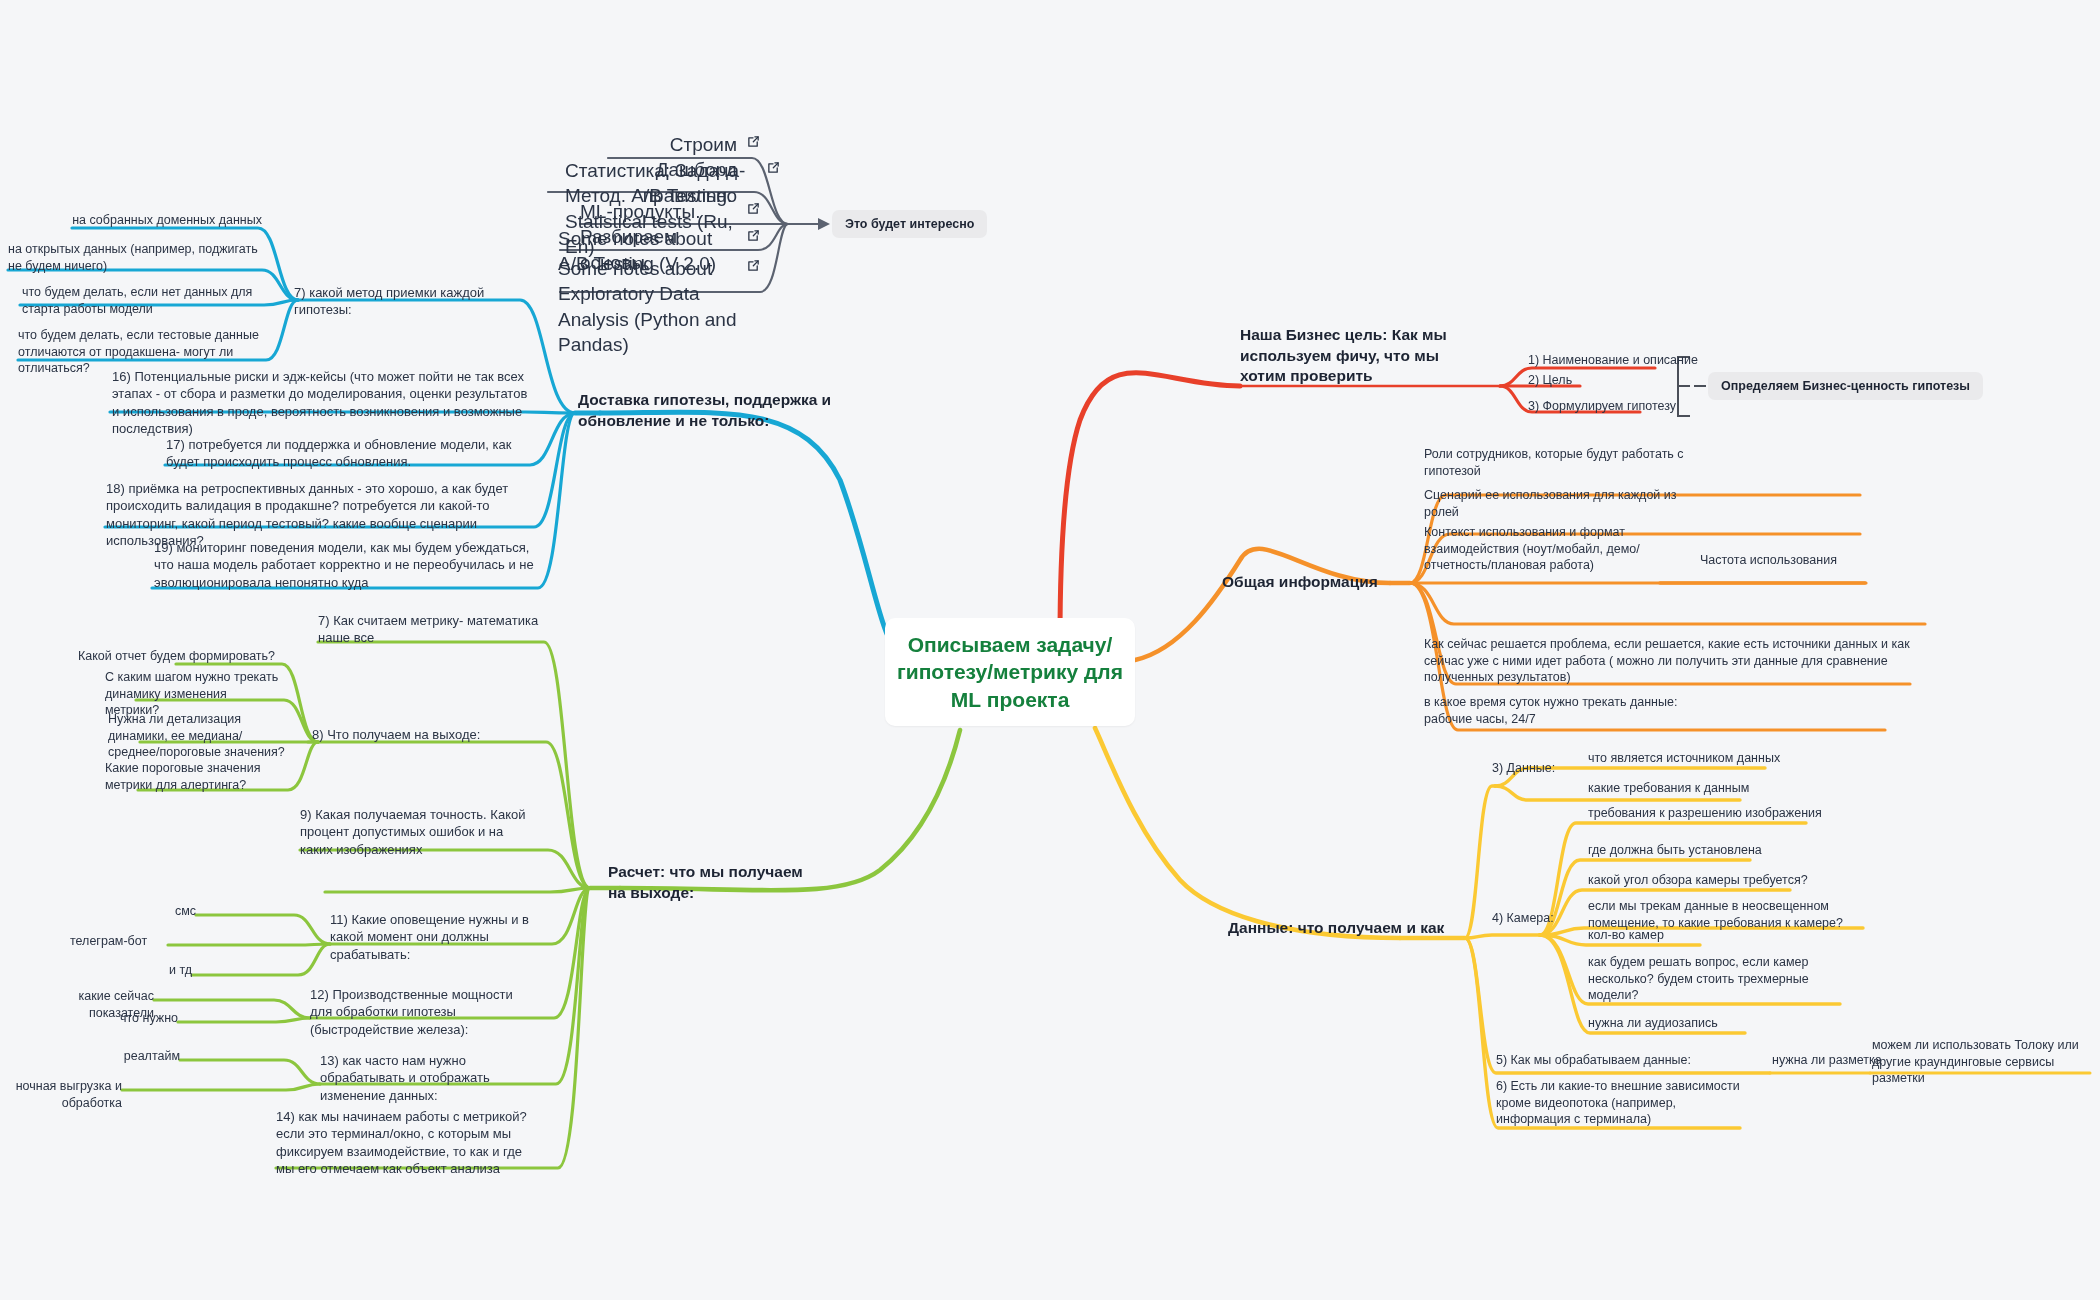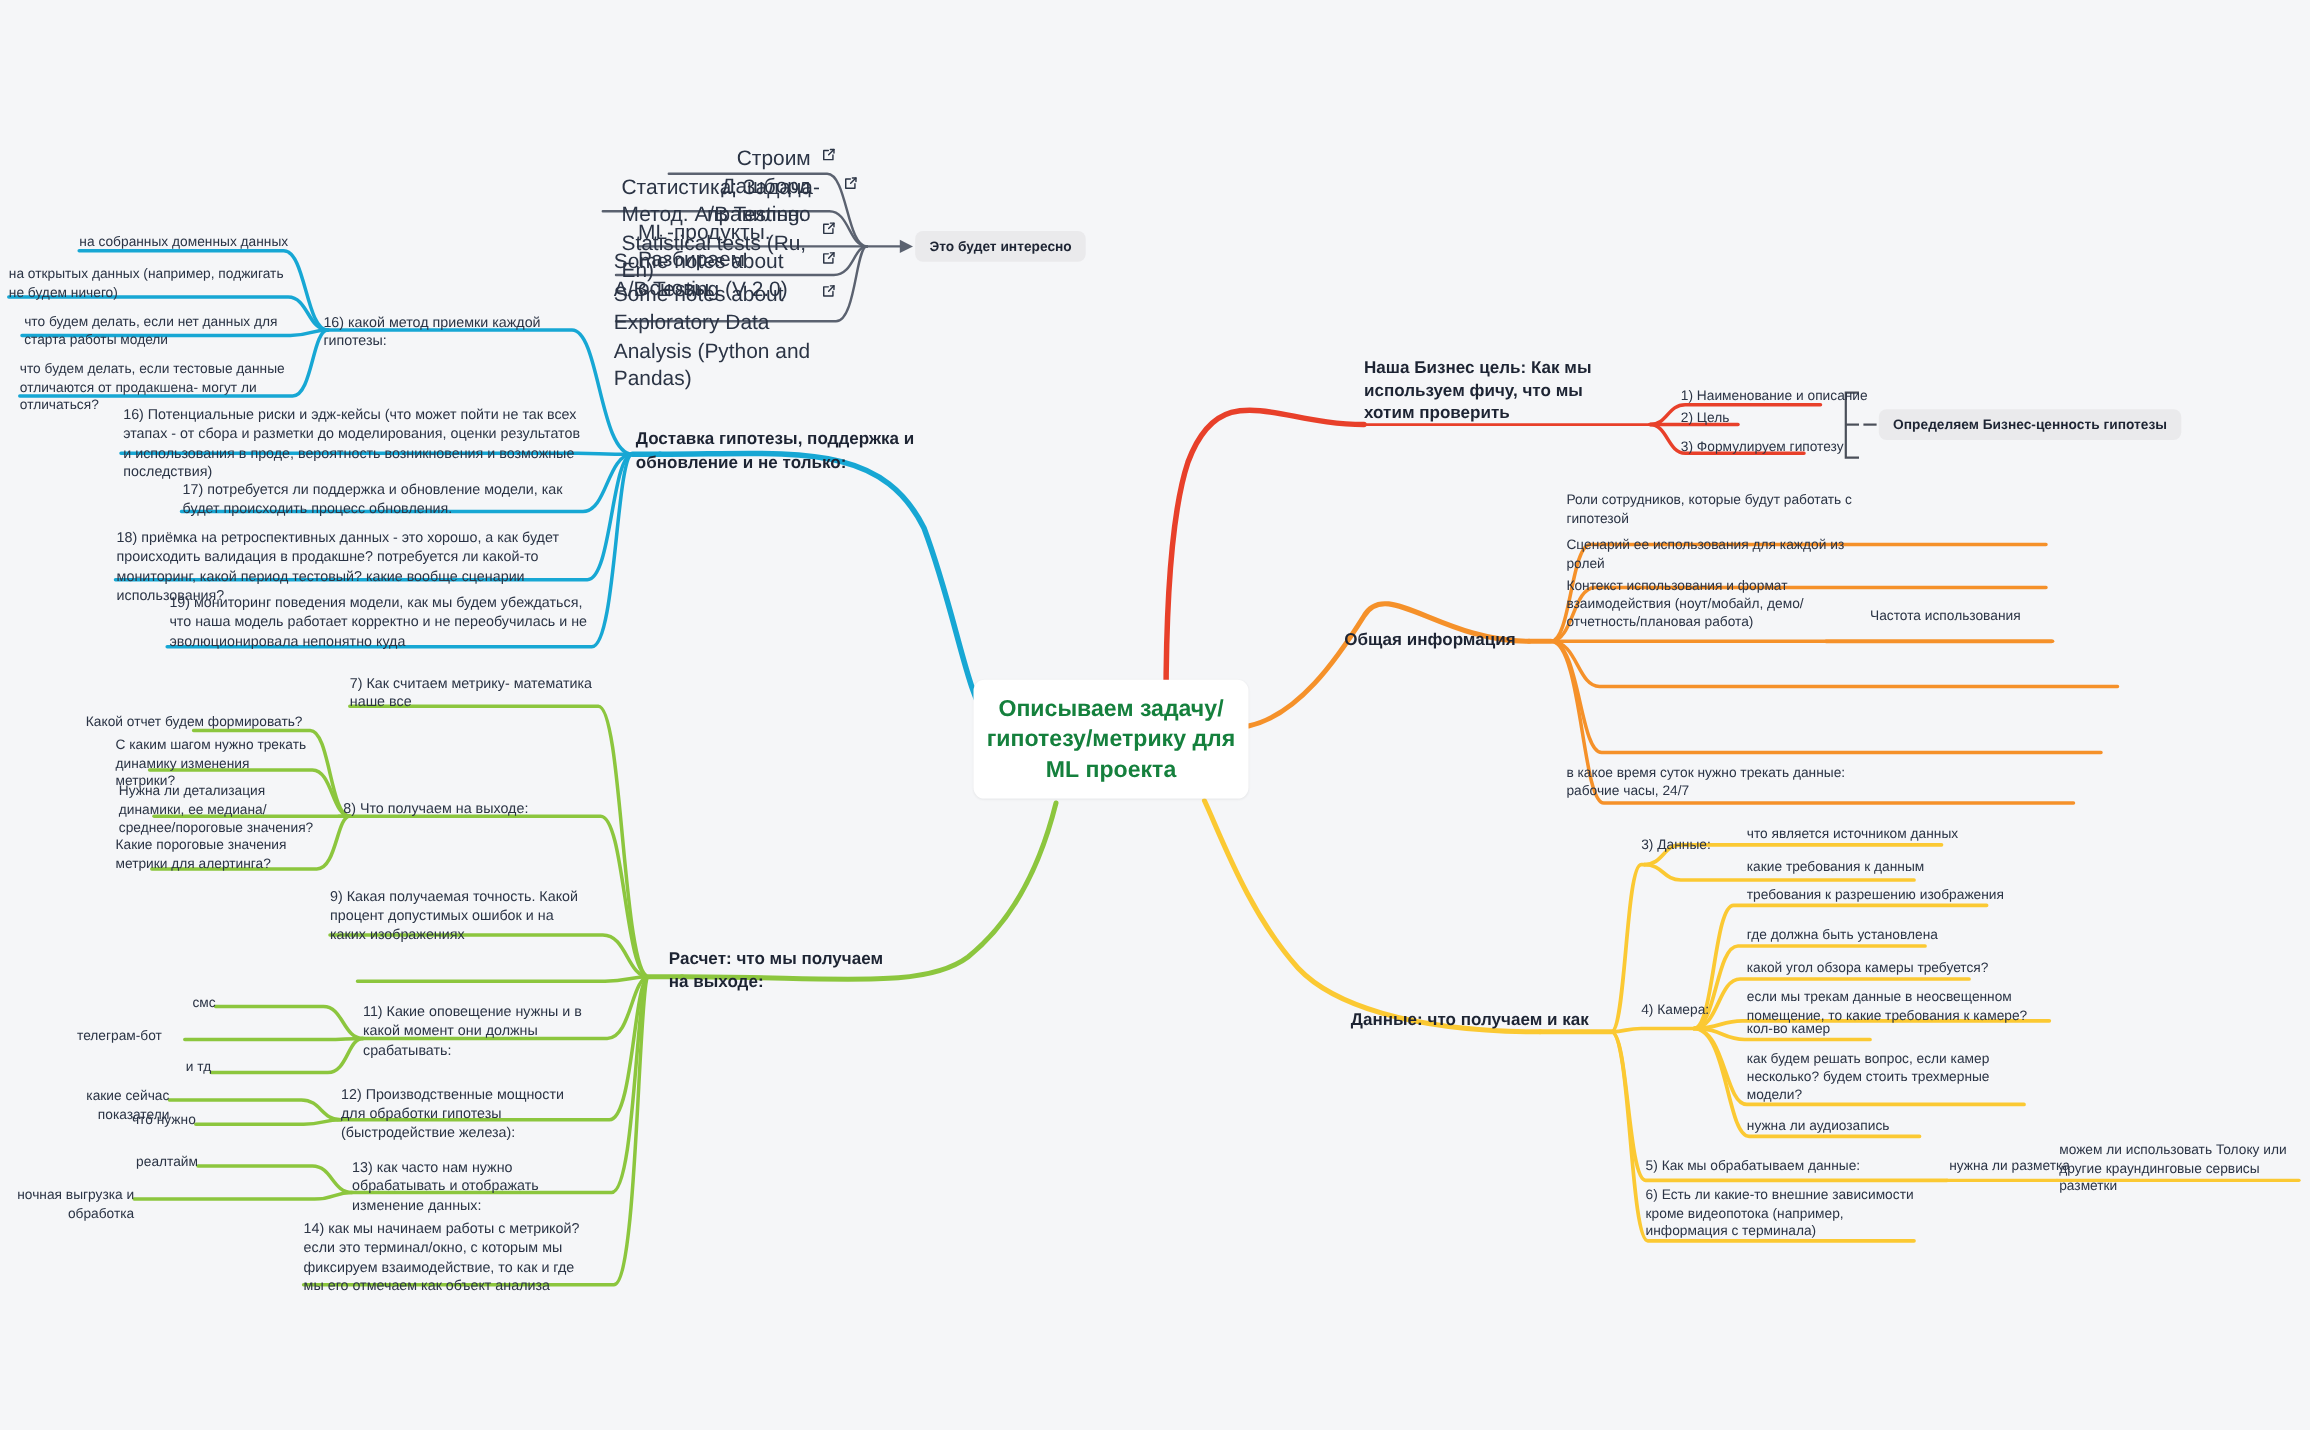--- a/index.html
+++ b/index.html
@@ -229,21 +229,21 @@
           <path d="M12 2L6.8 7.2"></path>
         </svg>
     </span>
   </div>
 
   <div class="node main-label" style="left:578px;top:390px;width:255px;">
     <span class="txt">Доставка гипотезы, поддержка и обновление и не только:</span>
   </div>
 
   <div class="node lvl2" style="left:294px;top:284px;width:245px;">
-    <span class="txt">16) какой метод приемки каждой гипотезы:</span>
+    <span class="txt">7) какой метод приемки каждой гипотезы:</span>
   </div>
 
   <div class="node lvl3" style="left:62px;top:212px;width:200px;text-align:right;">
     <span class="txt">на собранных доменных данных</span>
   </div>
   <div class="node lvl3" style="left:8px;top:241px;width:250px;">
     <span class="txt">на открытых данных (например, поджигать не будем ничего)</span>
   </div>
   <div class="node lvl3" style="left:22px;top:284px;width:240px;">
     <span class="txt">что будем делать, если нет данных для старта работы модели</span>
@@ -289,20 +289,23 @@
   </div>
   <div class="node lvl3" style="left:1424px;top:487px;width:260px;">
     <span class="txt">Сценарий ее использования для каждой из ролей</span>
   </div>
   <div class="node lvl3" style="left:1424px;top:524px;width:260px;">
     <span class="txt">Контекст использования и формат взаимодействия (ноут/мобайл, демо/отчетность/плановая работа)</span>
   </div>
   <div class="node lvl3" style="left:1700px;top:552px;width:200px;">
     <span class="txt">Частота использования</span>
   </div>
+  <div class="node lvl3" style="left:1424px;top:636px;width:490px;">
+    <span class="txt">Как сейчас решается проблема, если решается, какие есть источники данных и как сейчас уже с ними идет работа ( можно ли получить эти данные для сравнение полученных результатов)</span>
+  </div>
   <div class="node lvl3" style="left:1424px;top:694px;width:300px;">
     <span class="txt">в какое время суток нужно трекать данные: рабочие часы, 24/7</span>
   </div>
 
   <div class="node main-label" style="left:1228px;top:918px;width:230px;">
     <span class="txt">Данные: что получаем и как</span>
   </div>
   <div class="node lvl3" style="left:1492px;top:760px;width:120px;">
     <span class="txt">3) Данные:</span>
   </div>

